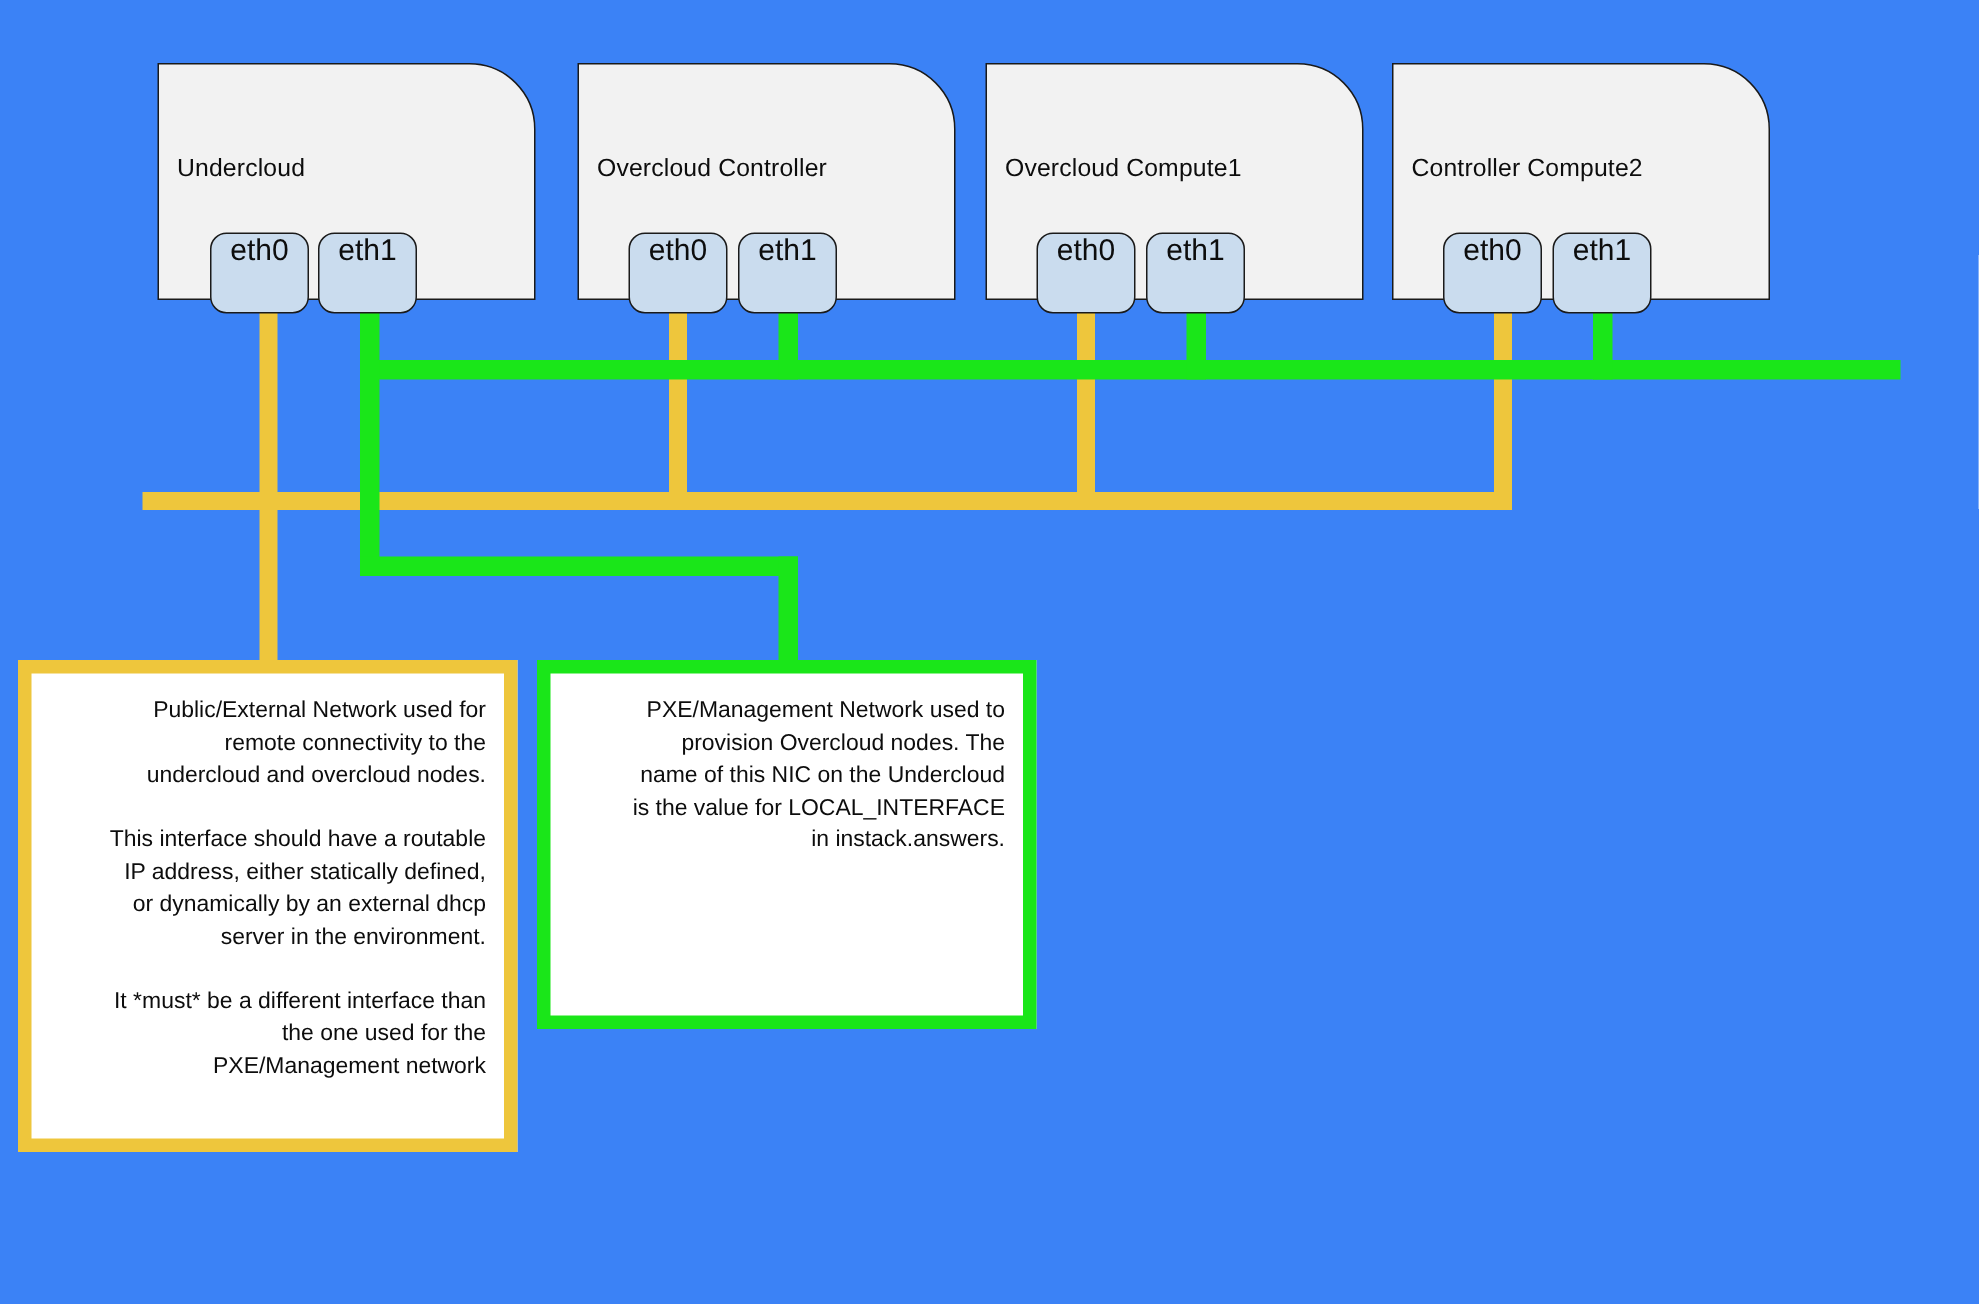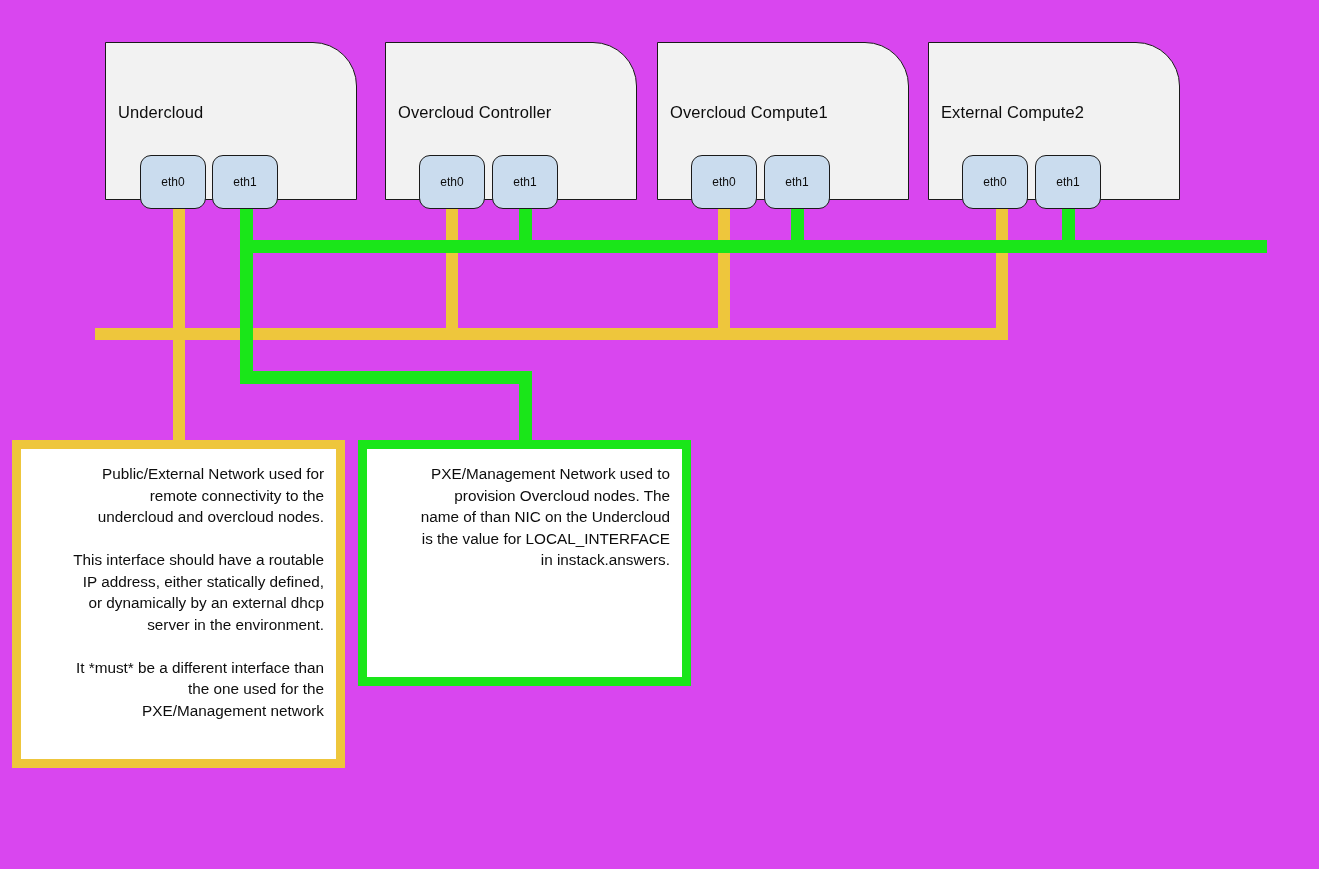--- a/index.html
+++ b/index.html
@@ -11,21 +11,21 @@
   body {
     font-family: "Liberation Sans", sans-serif;
     width: 1319px;
     height: 869px;
     overflow: hidden;
   }
   #canvas {
     position: relative;
     width: 1319px;
     height: 869px;
-    background: #d946ef;
+    background: #3b82f6;
   }
 
   
   .wire {
     position: absolute;
   }
 
   
   .node-box {
     position: absolute;
@@ -47,23 +47,23 @@
   
   .nic {
     position: absolute;
     box-sizing: border-box;
     width: 66px;
     height: 54px;
     background: #cadcee;
     border: 1.8px solid #1a1a1a;
     border-radius: 11px;
     display: flex;
-    align-items: center;
+    align-items: flex-start;
     justify-content: center;
-    font-size: 12px;
+    font-size: 20px;
     color: #0d0d0d;
     z-index: 6;
   }
 
   
   .legend-box {
     position: absolute;
     box-sizing: border-box;
     background: #ffffff;
     z-index: 7;
@@ -112,21 +112,21 @@
 
   <div class="node-box" style="left:385px; top:42px; width:252px; height:158px;text-align:center;">
     <div class="node-label">Overcloud Controller</div>
   </div>
 
   <div class="node-box" style="left:657px; top:42px; width:252px; height:158px;text-align:center;">
     <div class="node-label">Overcloud Compute1</div>
   </div>
 
   <div class="node-box" style="left:928px; top:42px; width:252px; height:158px;">
-    <div class="node-label">External Compute2</div>
+    <div class="node-label">Controller Compute2</div>
   </div>
 
   <div class="nic" style="left:140px; top:155px;">
     <span>eth0</span>
   </div>
   <div class="nic" style="left:212px; top:155px;">
     <span>eth1</span>
   </div>
 
   <div class="nic" style="left:419px; top:155px;">
@@ -161,18 +161,18 @@
 server in the environment.
 
 It *must* be a different interface than
 the one used for the
 PXE/Management network</div>
   </div>
 
   <div class="legend-box" style="left:358px; top:440px; width:333px; height:246px; border:9px solid #1ae619;">
     <div class="legend-text">PXE/Management Network used to
 provision Overcloud nodes. The
-name of than NIC on the Undercloud
+name of this NIC on the Undercloud
 is the value for LOCAL_INTERFACE
 in instack.answers.</div>
   </div>
 
 </div>
 
 </body></html>

